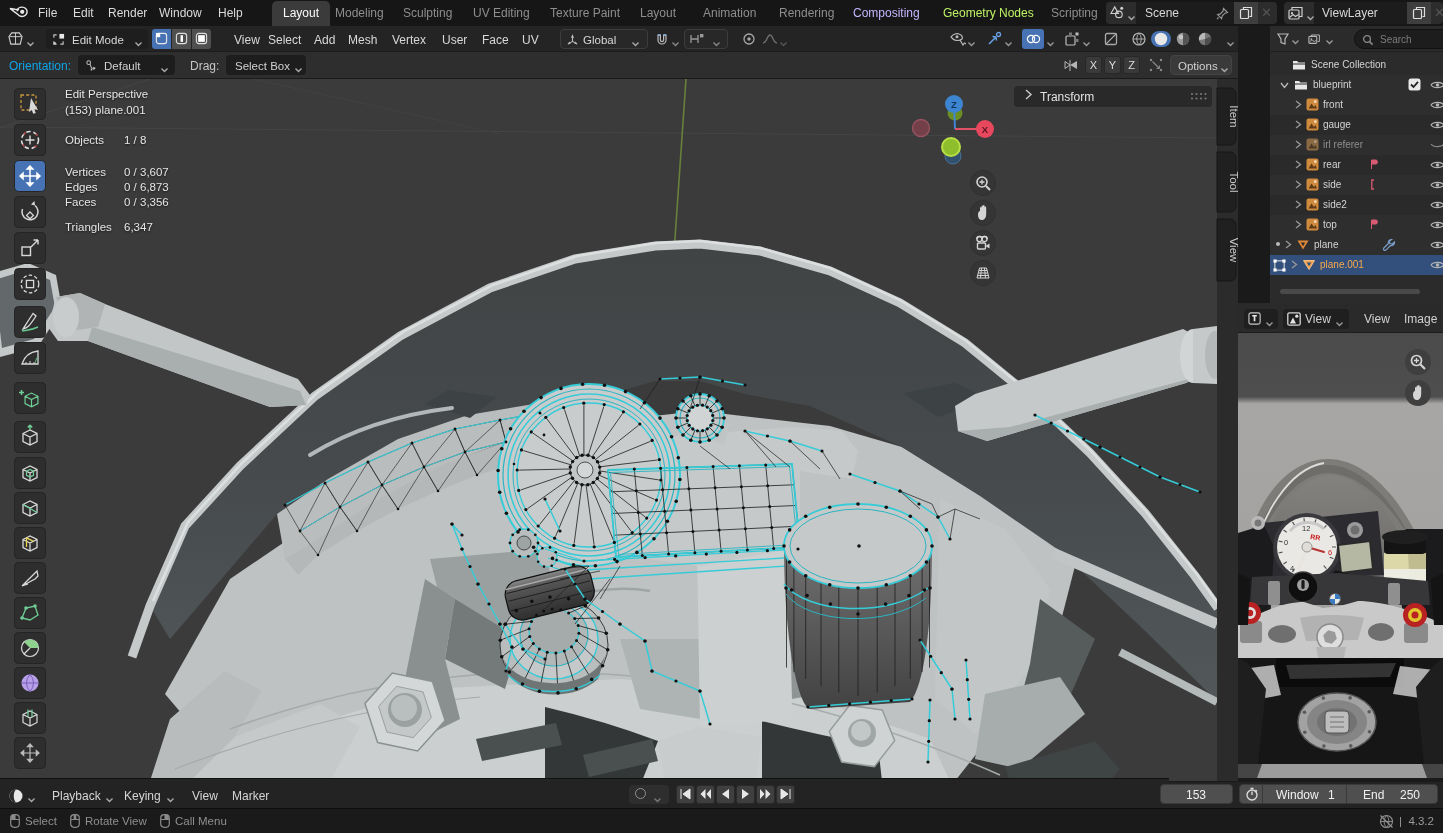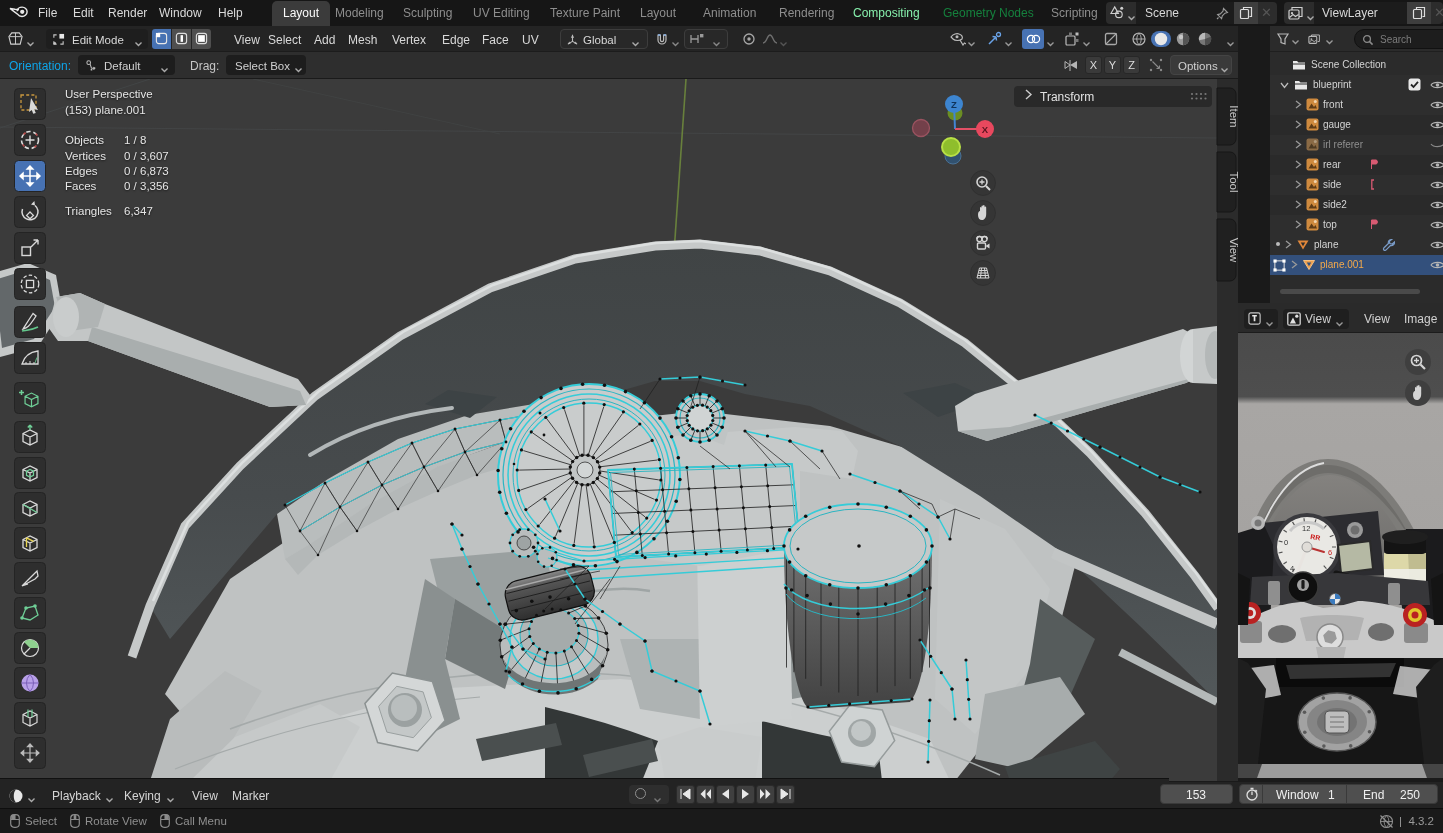--- a/index.html
+++ b/index.html
@@ -19,22 +19,22 @@
 <span class="t" style="left:159px;top:6px">Window</span>
 <span class="t" style="left:218px;top:6px">Help</span>
 <span class="t" style="left:272px;top:1px;background:#3b3b3b;border-radius:5px 5px 0 0;padding:5px 11px 6px 11px;color:#fbfbfb">Layout</span>
 <span class="t" style="left:335px;top:6px;color:#8e8e8e">Modeling</span>
 <span class="t" style="left:403px;top:6px;color:#8e8e8e">Sculpting</span>
 <span class="t" style="left:473px;top:6px;color:#8e8e8e">UV Editing</span>
 <span class="t" style="left:550px;top:6px;color:#8e8e8e">Texture Paint</span>
 <span class="t" style="left:640px;top:6px;color:#8e8e8e">Layout</span>
 <span class="t" style="left:703px;top:6px;color:#8e8e8e">Animation</span>
 <span class="t" style="left:779px;top:6px;color:#8e8e8e">Rendering</span>
-<span class="t" style="left:853px;top:6px;color:#86efac">Compositing</span>
-<span class="t" style="left:943px;top:6px;color:#15803d">Geometry Nodes</span>
+<span class="t" style="left:853px;top:6px;color:#c4b5fd">Compositing</span>
+<span class="t" style="left:943px;top:6px;color:#bef264">Geometry Nodes</span>
 <span class="t" style="left:1051px;top:6px;color:#8e8e8e">Scripting</span>
 </div>
     <div class="abs" style="left:1106px;top:0;width:337px;height:26px;background:#161616;color:#d8d8d8;font-size:12px">
 <div class="abs" style="left:0;top:2px;width:171px;height:22px;background:#2c2c2c;border-radius:4px"></div>
 <div class="abs" style="left:30px;top:2px;width:98px;height:22px;background:#1c1c1c"></div>
 <div class="abs" style="left:128px;top:2px;width:24px;height:22px;background:#3e3e3e"></div>
 <svg class="abs" style="left:4px;top:5px" width="15" height="15" viewBox="0 0 16 16">
         <path d="M5 2 L9 9 H1 Z" fill="none" stroke="#cfcfcf" stroke-width="1.2"></path>
         <circle cx="9.5" cy="10" r="3.5" fill="none" stroke="#cfcfcf" stroke-width="1.2"></circle>
         <circle cx="12.5" cy="3.5" r="1.6" fill="#cfcfcf"></circle>
@@ -99,21 +99,21 @@
         </svg></div>
       <div class="abs" style="left:192px;top:3px;width:19px;height:20px;background:#4f4f4f;border-radius:0 3px 3px 0;"><svg width="13" height="13" viewBox="0 0 14 14" style="margin:3px 0 0 3px">
           <path d="M4 1.5 h6 a2.5 2.5 0 0 1 2.5 2.5 v6 a2.5 2.5 0 0 1 -2.5 2.5 h-6 a2.5 2.5 0 0 1 -2.5 -2.5 v-6 a2.5 2.5 0 0 1 2.5 -2.5 Z" fill="none" stroke="#dcdcdc" stroke-width="1.2"></path>
           <rect x="3.4" y="3.4" width="7.2" height="7.2" fill="#fff"></rect>
         </svg></div>
       <span class="t" style="left:234px;top:7px">View</span>
       <span class="t" style="left:268px;top:7px">Select</span>
       <span class="t" style="left:314px;top:7px">Add</span>
       <span class="t" style="left:348px;top:7px">Mesh</span>
       <span class="t" style="left:392px;top:7px">Vertex</span>
-      <span class="t" style="left:442px;top:7px">Edge</span>
+      <span class="t" style="left:442px;top:7px">User</span>
       <span class="t" style="left:482px;top:7px">Face</span>
       <span class="t" style="left:522px;top:7px">UV</span>
       <div class="abs" style="left:560px;top:3px;width:88px;height:20px;background:#282828;border:1px solid #3d3d3d;border-radius:4px"></div>
       <svg class="abs" style="left:566px;top:7px" width="13" height="13" viewBox="0 0 14 14">
         <path d="M2 12 L7 9 L12 12 M7 9 L7 2" stroke="#bbb" stroke-width="1.2" fill="none"></path>
         <path d="M7 2 l-1.8 3 h3.6 Z M2 12 l3 -0.3 l-1.5 -2.6 Z M12 12 l-3 -0.3 l1.5 -2.6 Z" fill="#bbb"></path>
       </svg>
       <span class="t" style="left:583px;top:8px;font-size:11.5px">Global</span>
       <span class="abs" style="left:631px;top:10px"><svg width="9" height="6" viewBox="0 0 9 6" style="vertical-align:middle">
           <path d="M1.5 1.5 L4.5 4.5 L7.5 1.5" stroke="#aaa" stroke-width="1.4" fill="none"></path>
@@ -873,24 +873,24 @@
       <circle cx="1205.5" cy="19.5" r="1.1" fill="#777"></circle>
       <rect x="1217" y="0" width="21" height="702" fill="#2b2b2b"></rect>
       <path d="M1217 9 h13 a6 6 0 0 1 6 6 v45 a6 6 0 0 1 -6 6 h-13 Z" fill="#202020" stroke="#161616" stroke-width="1"></path>
       <text x="1230" y="37.5" font-size="11.5" fill="#c8c8c8" font-family="Liberation Sans" text-anchor="middle" transform="rotate(90 1230 37.5)">Item</text>
       <path d="M1217 73 h13 a6 6 0 0 1 6 6 v48 a6 6 0 0 1 -6 6 h-13 Z" fill="#202020" stroke="#161616" stroke-width="1"></path>
       <text x="1230" y="103.0" font-size="11.5" fill="#c8c8c8" font-family="Liberation Sans" text-anchor="middle" transform="rotate(90 1230 103.0)">Tool</text>
       <path d="M1217 140 h13 a6 6 0 0 1 6 6 v50 a6 6 0 0 1 -6 6 h-13 Z" fill="#202020" stroke="#161616" stroke-width="1"></path>
       <text x="1230" y="171.0" font-size="11.5" fill="#c8c8c8" font-family="Liberation Sans" text-anchor="middle" transform="rotate(90 1230 171.0)">View</text>
     </svg>
     <div class="abs" style="left:65px;top:88px;color:#e6e6e6;font-size:11.5px;text-shadow:0 1px 2px rgba(0,0,0,0.6)">
-<div>User Perspective</div>
+<div>Edit Perspective</div>
       <div style="margin-top:4px">(153) plane.001</div>
 <div style="margin-top:18px"><span style="display:inline-block;width:59px">Objects</span>1 / 8</div>
-<div style="margin-top:4px"><span style="display:inline-block;width:59px">Vertices</span>0 / 3,607</div>
+<div style="margin-top:20px"><span style="display:inline-block;width:59px">Vertices</span>0 / 3,607</div>
 <div style="margin-top:3px"><span style="display:inline-block;width:59px">Edges</span>0 / 6,873</div>
 <div style="margin-top:3px"><span style="display:inline-block;width:59px">Faces</span>0 / 3,356</div>
 <div style="margin-top:13px"><span style="display:inline-block;width:59px">Triangles</span>6,347</div>
 </div>
     <div class="abs" style="left:1270px;top:26px;width:205px;height:277px;background:#2b2b2b;font-size:10px;color:#d4d4d4;overflow:hidden">
       <div class="abs" style="left:0;top:0;width:205px;height:26px;background:#2b2b2b;border-bottom:1px solid #1f1f1f"></div>
       <svg class="abs" style="left:6px;top:6px" width="14" height="14" viewBox="0 0 14 14">
         <path d="M2 2 h10 L9 7 L9 12 L5 10.5 L5 7 Z" fill="none" stroke="#b8b8b8" stroke-width="1.2"></path>
       </svg>
       <span class="abs" style="left:21px;top:10px"><svg width="9" height="6" viewBox="0 0 9 6" style="vertical-align:middle">

